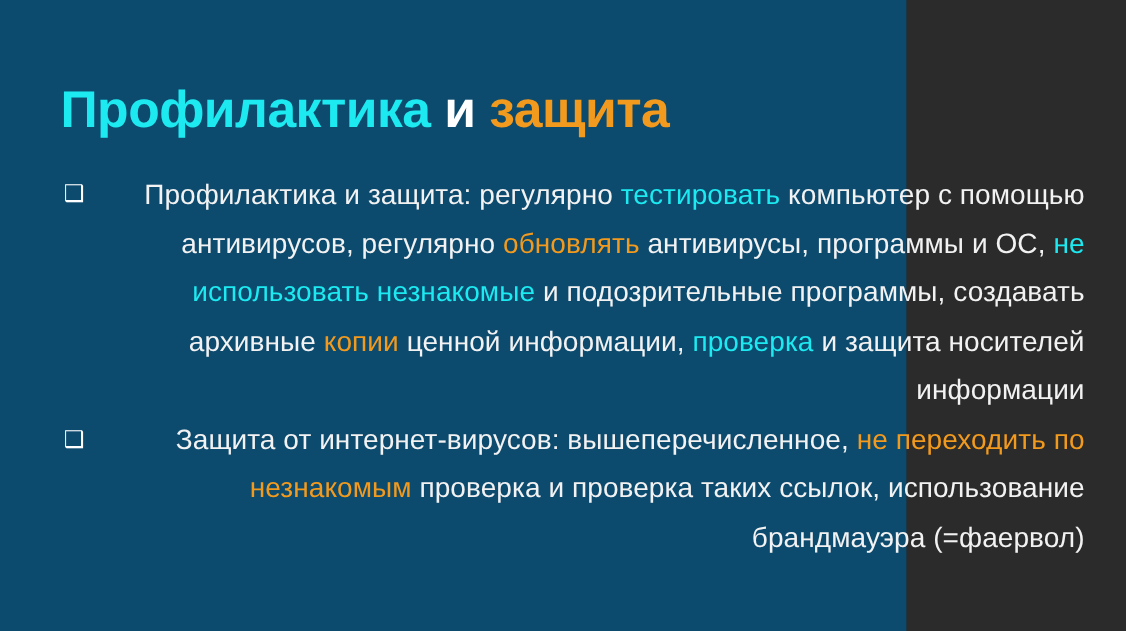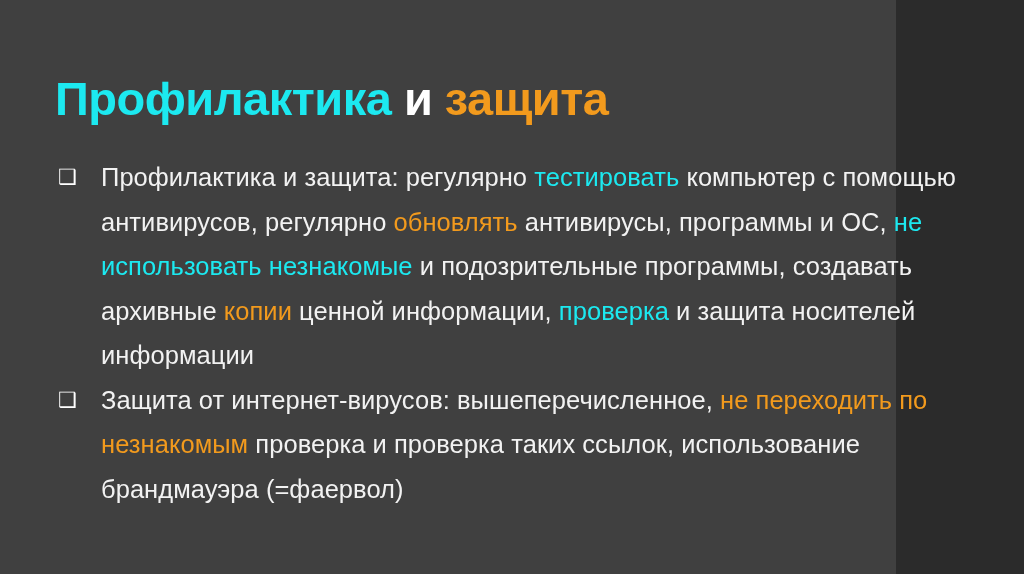--- a/index.html
+++ b/index.html
@@ -8,23 +8,23 @@
     background: #2b2b2b;
   }
   body {
     width: 1024px;
     height: 574px;
     overflow: hidden;
     font-family: "Liberation Sans", sans-serif;
   }
   .slide {
     position: relative;
-    width: 896px;
+    width: 824px;
     height: 574px;
-    background: #404040;
+    background: #0c4a6e;
     box-sizing: border-box;
   }
   .slide-title {
     position: absolute;
     left: 55px;
     top: 42px;
     font-size: 47px;
     font-weight: bold;
     letter-spacing: -0.5px;
     line-height: 1.1;
@@ -57,20 +57,21 @@
     top: 0px;
     width: 26px;
     font-size: 21px;
     line-height: 44.5px;
     color: #ffffff;
     text-align: left;
     user-select: none;
   }
   .bullet-text {
     display: block;
+    text-align: right;
   }
   .bullet-text .seg { white-space: pre-wrap; }
 </style>
 </head>
 <body>
 
 <div class="slide">
 
   <h1 class="slide-title">
     <span class="t-cyan">Профилактика </span><span class="t-white">и </span><span class="t-orange">защита</span>

